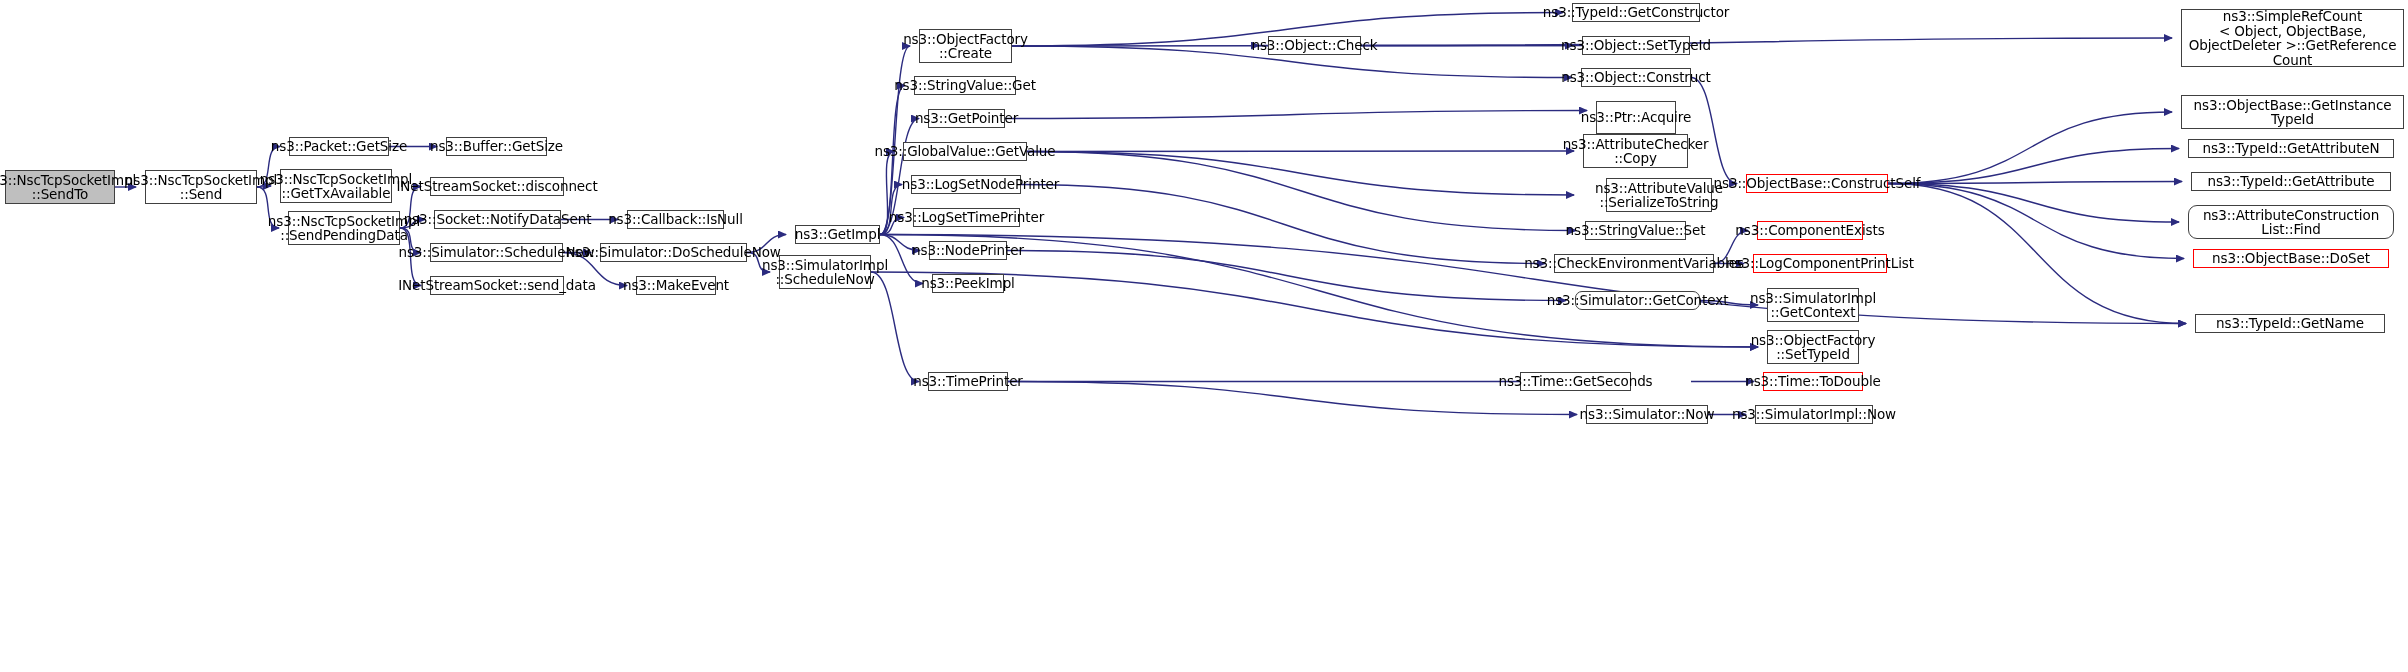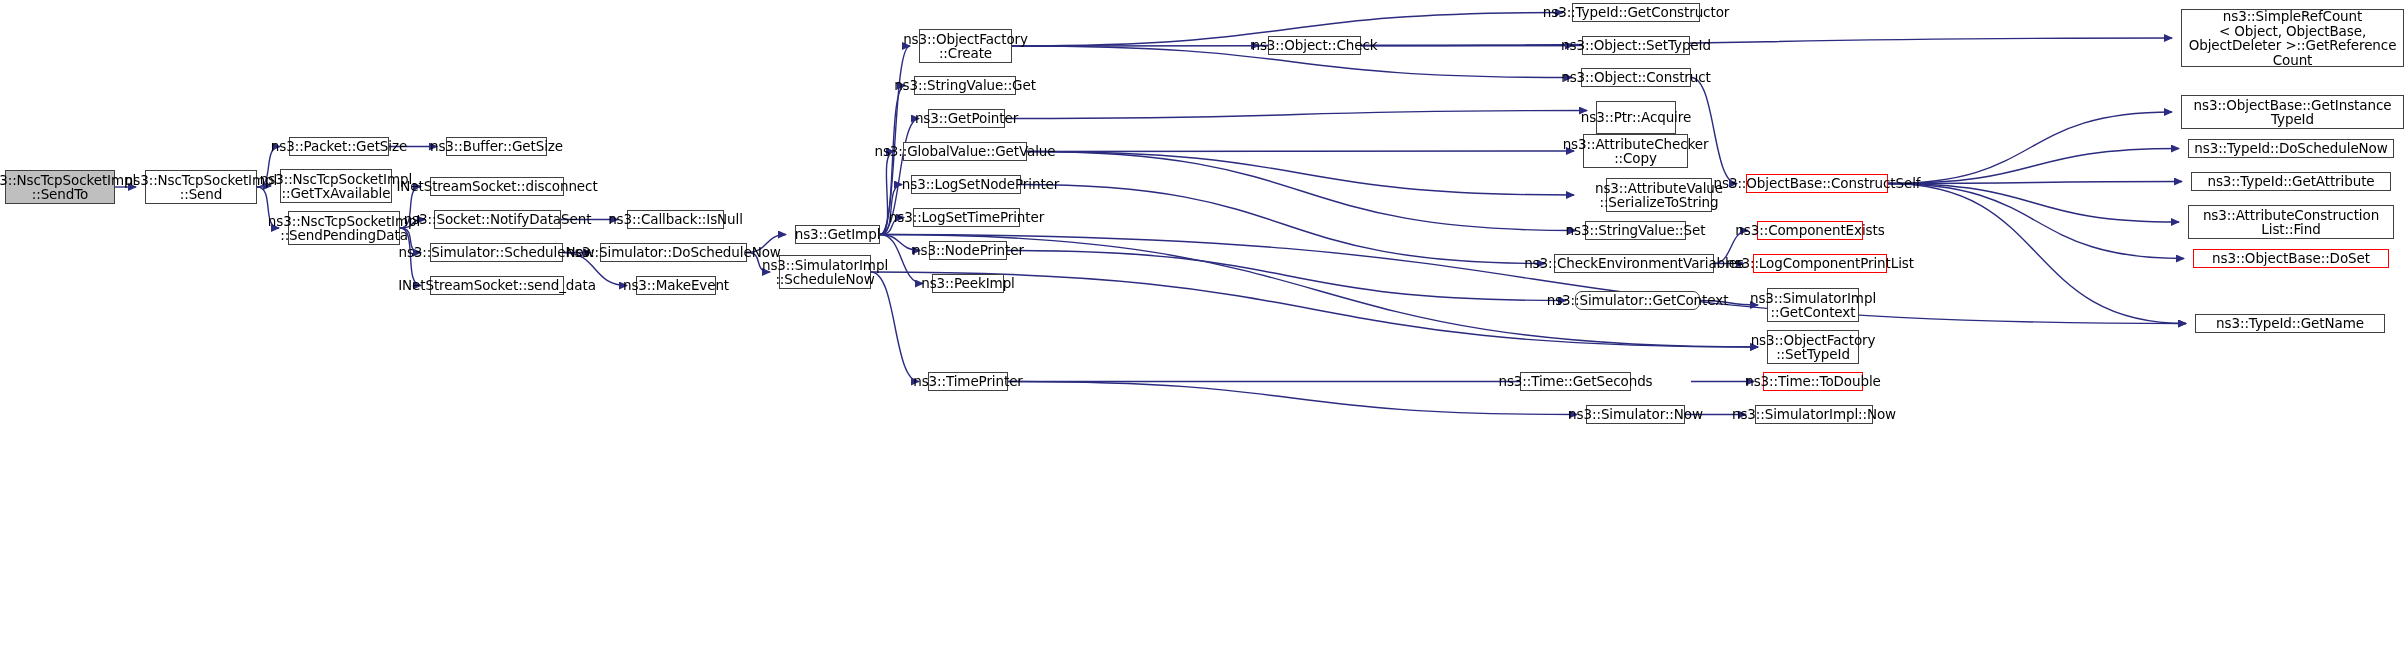--- a/index.html
+++ b/index.html
@@ -148,37 +148,37 @@
       <div class="node" style="left: 1581px; top: 68px; width: 110px; height: 19px;">ns3::Object::Construct</div>
       <div class="node" style="left: 1596px; top: 101px; width: 80px; height: 33px;">ns3::Ptr::Acquire</div>
       <div class="node" style="left: 1583px; top: 134px; width: 105px; height: 34px;">ns3::AttributeChecker
 ::Copy</div>
       <div class="node" style="left: 1583px; top: 178px; width: 106px; height: 34px; margin-left: 23px;">ns3::AttributeValue
 ::SerializeToString</div>
       <div class="node" style="left: 1585px; top: 221px; width: 101px; height: 19px;">ns3::StringValue::Set</div>
       <div class="node" style="left: 1554px; top: 254px; width: 160px; height: 19px;">ns3::CheckEnvironmentVariables</div>
       <div class="node" style="left: 1575px; top: 291px; width: 125px; height: 19px; border-radius: 7px;">ns3::Simulator::GetContext</div>
       <div class="node" style="left: 1520px; top: 372px; width: 111px; height: 19px;">ns3::Time::GetSeconds</div>
-      <div class="node" style="left: 1586px; top: 405px; width: 99px; height: 19px;">ns3::Simulator::Now</div>
+      <div class="node" style="left: 1586px; top: 405px; width: 122px; height: 19px;">ns3::Simulator::Now</div>
       <div class="node" style="left: 1268px; top: 36px; width: 93px; height: 19px;">ns3::Object::Check</div>
       <div class="node red" style="left: 1746px; top: 174px; width: 142px; height: 19px;">ns3::ObjectBase::ConstructSelf</div>
       <div class="node red" style="left: 1757px; top: 221px; width: 106px; height: 19px;">ns3::ComponentExists</div>
       <div class="node red" style="left: 1753px; top: 254px; width: 134px; height: 19px;">ns3::LogComponentPrintList</div>
       <div class="node" style="left: 1767px; top: 288px; width: 92px; height: 34px;">ns3::SimulatorImpl
 ::GetContext</div>
       <div class="node" style="left: 1767px; top: 330px; width: 92px; height: 34px;">ns3::ObjectFactory
 ::SetTypeId</div>
       <div class="node red" style="left: 1763px; top: 372px; width: 100px; height: 19px;">ns3::Time::ToDouble</div>
       <div class="node" style="left: 1755px; top: 405px; width: 118px; height: 19px;">ns3::SimulatorImpl::Now</div>
       <div class="node" style="left: 2181px; top: 9px; width: 223px; height: 58px;">ns3::SimpleRefCount
 &lt; Object, ObjectBase,
 ObjectDeleter &gt;::GetReference
 Count</div>
       <div class="node" style="left: 2181px; top: 95px; width: 223px; height: 34px;">ns3::ObjectBase::GetInstance
 TypeId</div>
-      <div class="node" style="left: 2188px; top: 139px; width: 206px; height: 19px;">ns3::TypeId::DoScheduleNow</div>
+      <div class="node" style="left: 2188px; top: 139px; width: 206px; height: 19px;">ns3::TypeId::GetAttributeN</div>
       <div class="node" style="left: 2191px; top: 172px; width: 200px; height: 19px;">ns3::TypeId::GetAttribute</div>
-      <div class="node" style="left: 2188px; top: 205px; width: 206px; height: 34px;">ns3::AttributeConstruction
+      <div class="node" style="left: 2188px; top: 205px; width: 206px; height: 34px; border-radius: 9px;">ns3::AttributeConstruction
 List::Find</div>
       <div class="node red" style="left: 2193px; top: 249px; width: 196px; height: 19px;">ns3::ObjectBase::DoSet</div>
       <div class="node" style="left: 2195px; top: 314px; width: 190px; height: 19px;">ns3::TypeId::GetName</div>
     </div>
 </div>
 
 </body></html>

